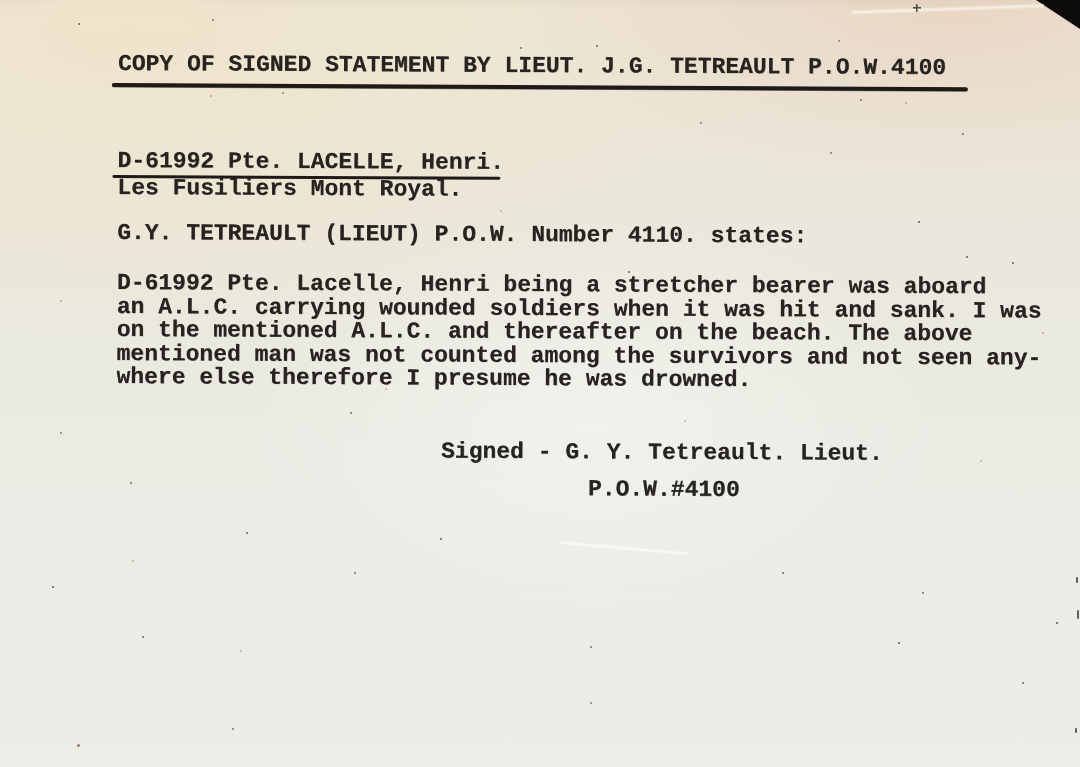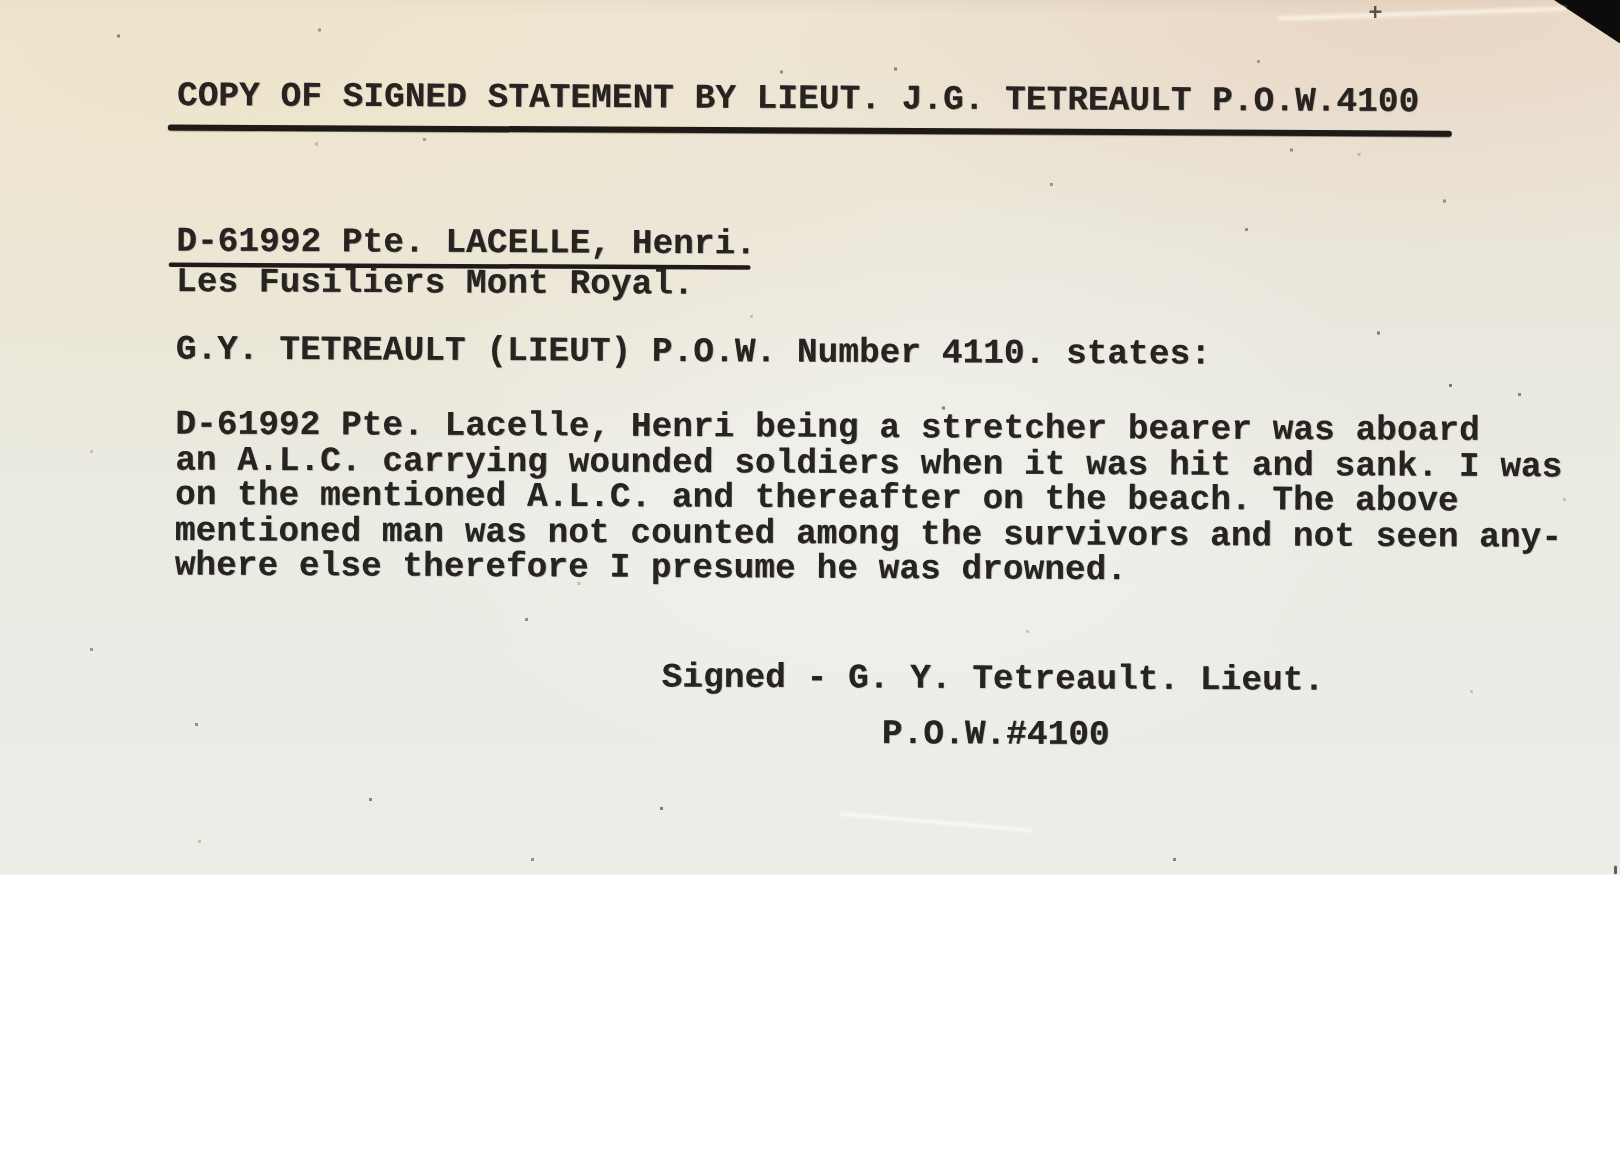--- a/index.html
+++ b/index.html
@@ -6,21 +6,21 @@
     margin: 0;
     padding: 0;
     width: 1080px;
     height: 767px;
     overflow: hidden;
     font-family: "Liberation Mono", "DejaVu Sans Mono", monospace;
   }
   .paper {
     position: relative;
     width: 1080px;
-    height: 583px;
+    height: 767px;
     background:
       radial-gradient(ellipse 620px 260px at 88% 0%, rgba(231,198,178,0.50), transparent 72%),
       radial-gradient(ellipse 900px 420px at 12% 4%, rgba(240,228,200,0.75), transparent 75%),
       radial-gradient(ellipse 500px 300px at 55% 55%, rgba(255,255,255,0.35), transparent 70%),
       linear-gradient(180deg, rgba(178,172,160,0.18) 0px, transparent 10px),
       linear-gradient(180deg, #ece6d6 0%, #eae7dc 30%, #eaebe3 58%, #ebede7 100%);
     overflow: hidden;
   }
   .content {
     position: absolute;

